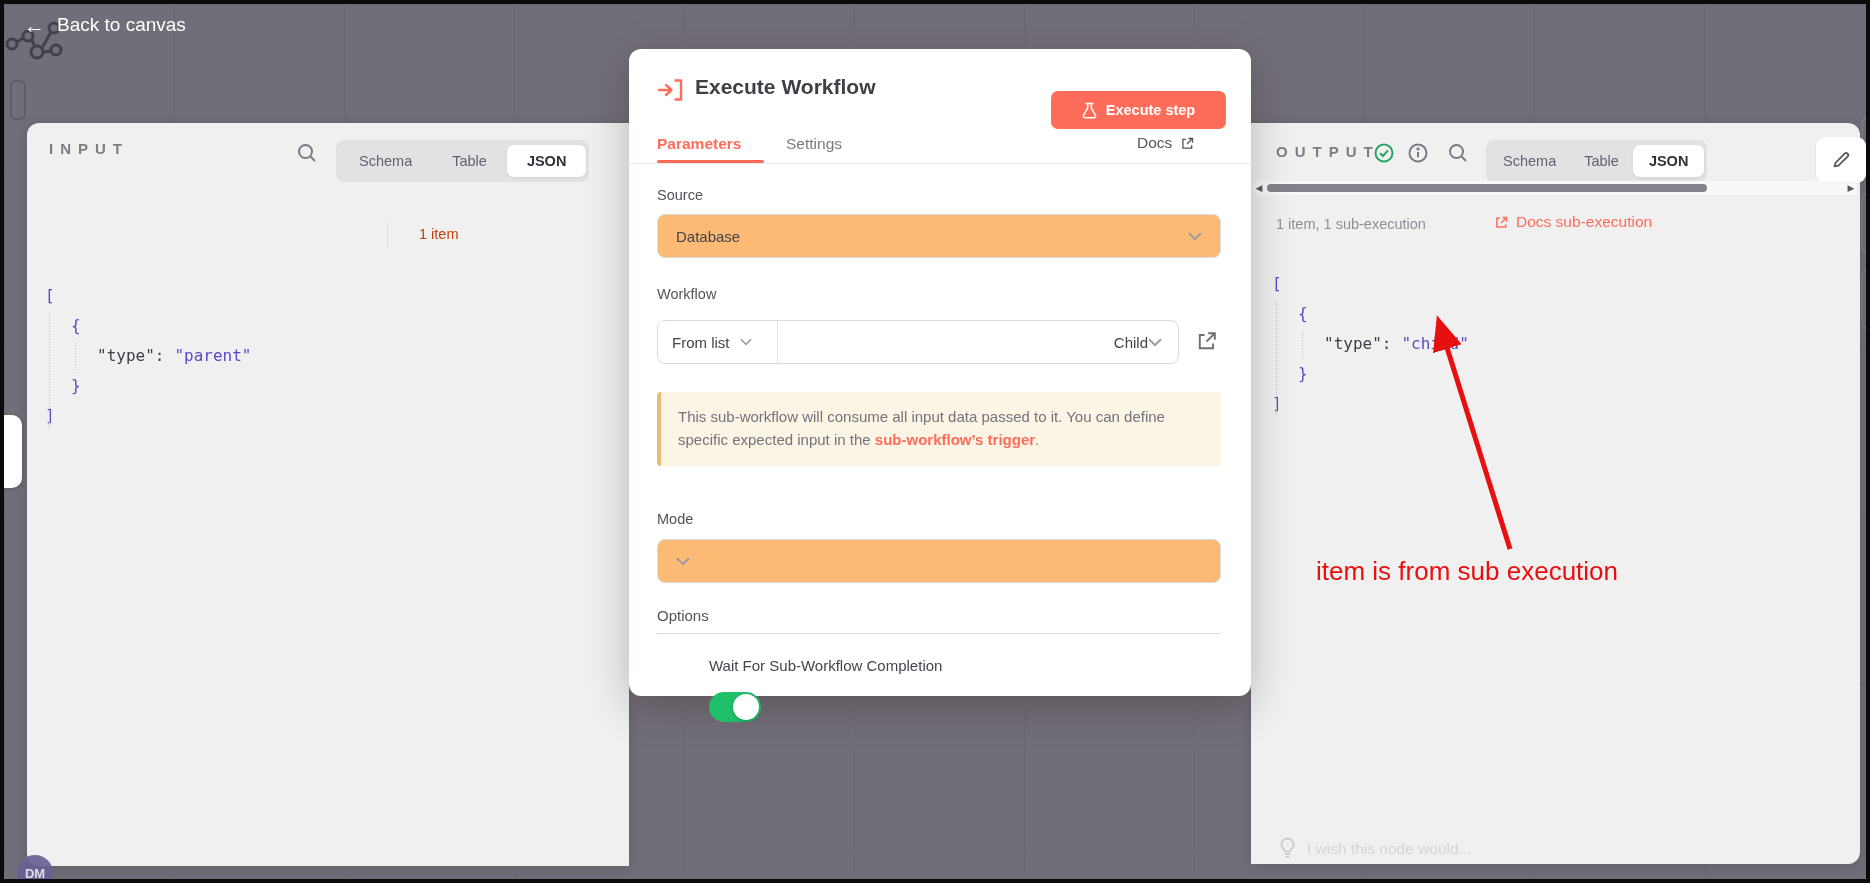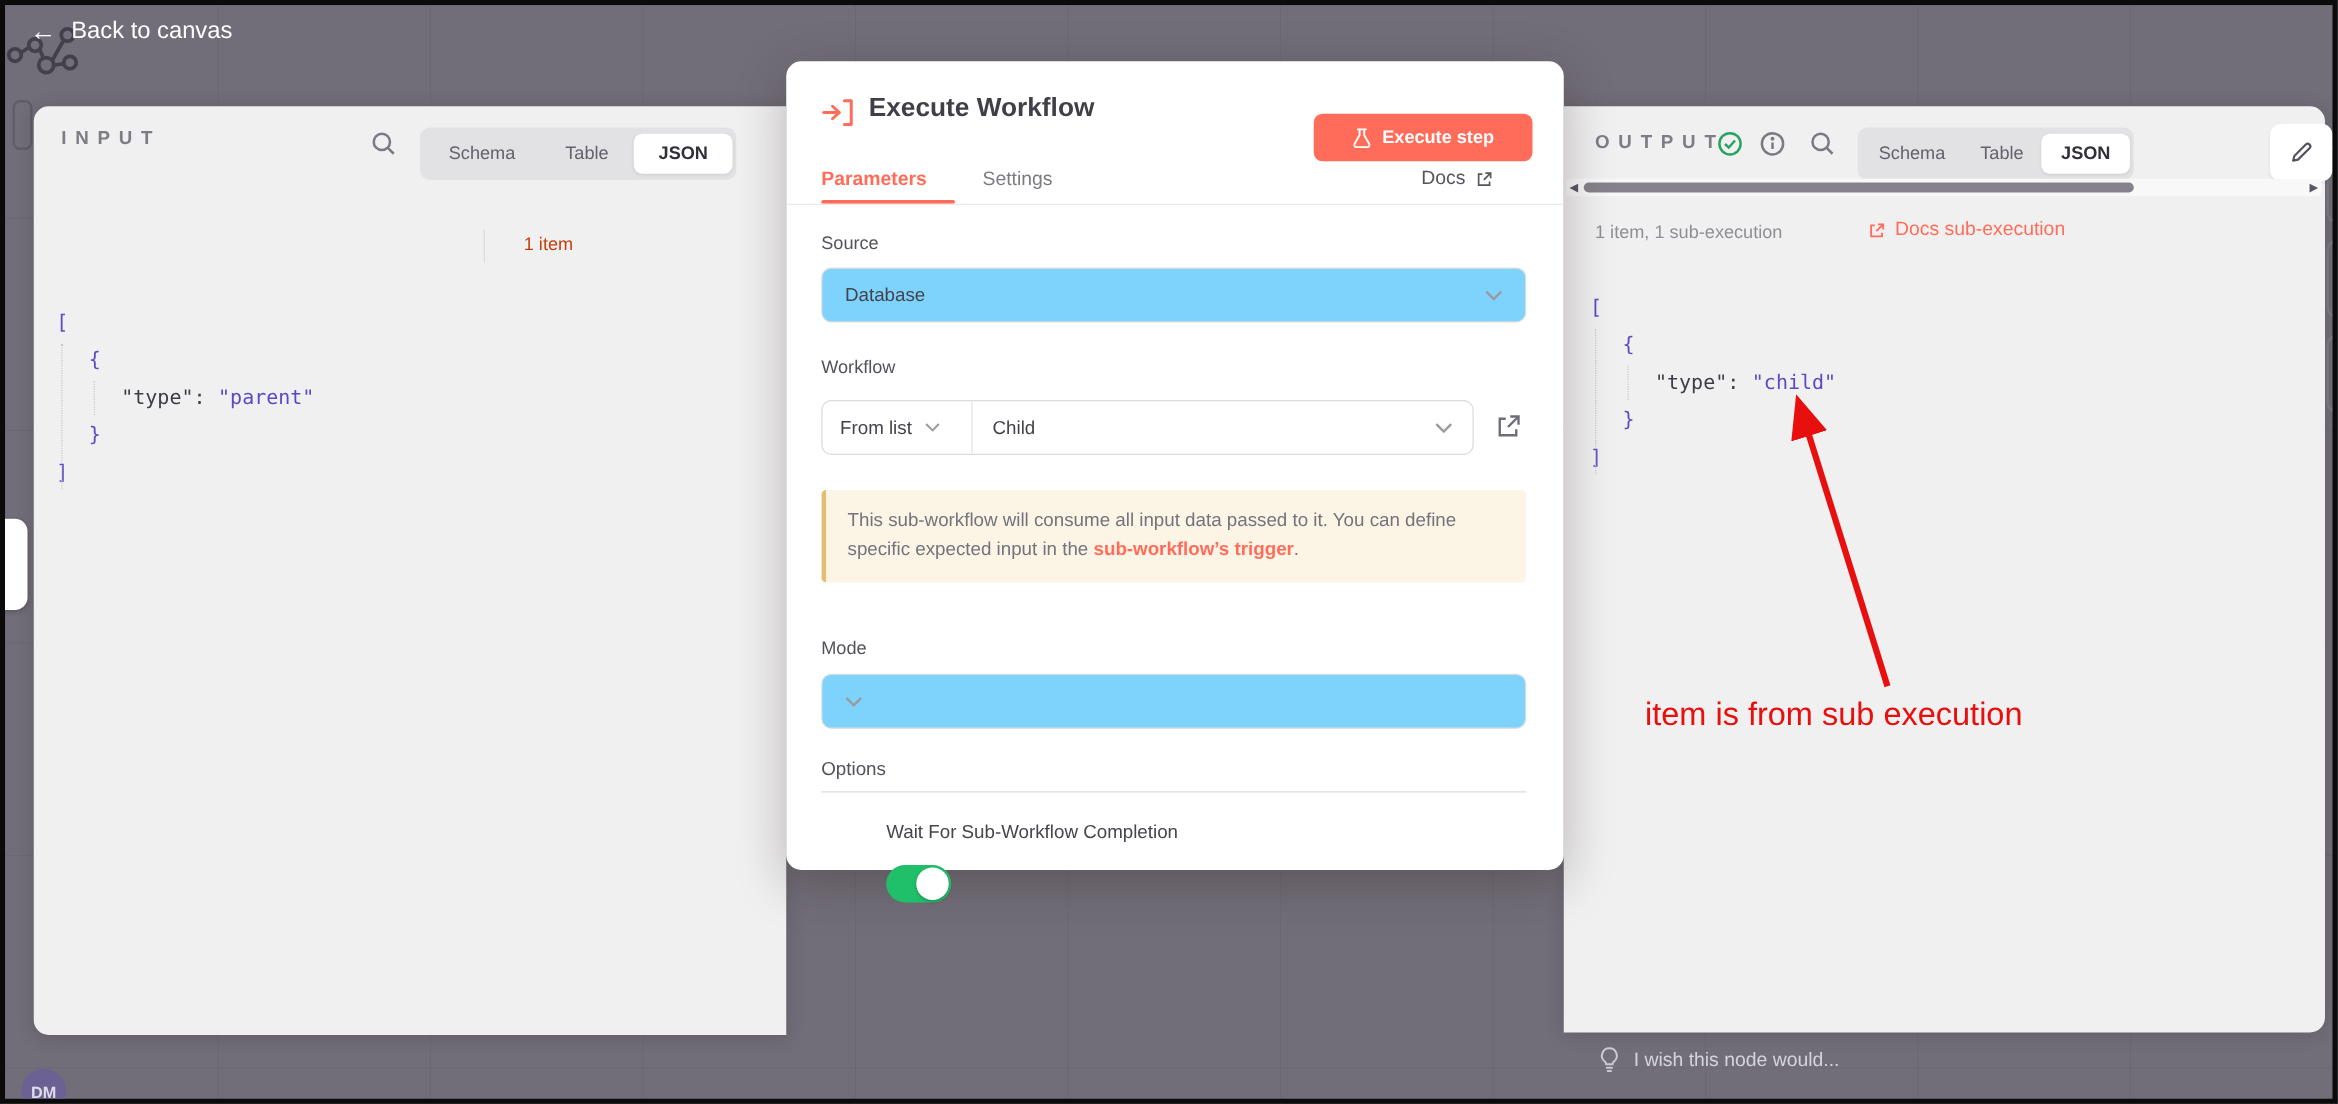--- a/index.html
+++ b/index.html
@@ -20,21 +20,21 @@
 
   
   .back-btn { left:20px; top:10px; display:flex; align-items:center; gap:12px; color:#fff; cursor:pointer; z-index:5;}
   .back-btn .arrow { font-size:21px; line-height:1; }
   .back-btn .lbl { font-size:19px; font-weight:500; }
   .logo-glyph { left:0px; top:16px; opacity:.85; z-index:1;}
   .canvas-node-frag { left:6px; top:76px; width:16px; height:40px; border:2px solid #56525e; border-radius:6px; opacity:.6; }
   .edge-frag { width:18px; border:2px solid #8d8a94; border-radius:8px; opacity:.45; left:1857px; height:62px; }
 
   
-  .panel { background:#f0f0f1; box-shadow:0 2px 14px rgba(30,20,20,.18); }
+  .panel { background:#f0f0f1; box-shadow:0 2px 14px rgba(30,20,20,.18);margin-top:38px; }
   .spaced-title { font-size:15px; font-weight:600; letter-spacing:7px; color:#7d7d86; }
   .tabstrip { display:flex; align-items:center; background:#e2e2e5; border-radius:8px; padding:3px; height:42px; }
   .tabstrip .tab { padding:8px 20px; font-size:14.5px; color:#62626c; border-radius:7px; cursor:pointer; white-space:nowrap; }
   .tabstrip .tab.active { background:#fff; color:#30303a; font-weight:700; box-shadow:0 1px 3px rgba(0,0,0,.08); }
 
   
   #input-panel { left:23px; top:81px; width:602px; height:743px; border-radius:12px 0 0 12px; }
   #input-panel .title { left:22px; top:17px; }
   .icon-btn { cursor:pointer; }
   .run-selector { left:20px; top:91px; width:332px; height:42px; background:#fff; border:1px solid #e6e6e9; border-radius:8px;
@@ -57,27 +57,27 @@
   #modal .node-title { left:66px; top:26px; font-size:21px; font-weight:600; color:#3f3f47; }
   .exec-btn { left:422px; top:42px; width:175px; height:38px; background:#ff6d5a; border-radius:7px; color:#fff;
               display:flex; align-items:center; justify-content:center; gap:9px; font-size:14.5px; font-weight:600; cursor:pointer; }
   .modal-tabs-border { left:0; top:114px; width:622px; height:1px; background:#ebebee; }
   .mtab { font-size:15.5px; cursor:pointer; }
   .mtab.param { left:28px; top:86px; color:#ff6d5a; font-weight:600; }
   .param-underline { left:28px; top:111px; width:107px; height:3px; background:#ff6d5a; border-radius:2px; }
   .mtab.settings { left:157px; top:86px; color:#7a7a82; }
   .docs-link { left:508px; top:85px; display:flex; gap:8px; align-items:center; color:#55555e; font-size:15.5px; cursor:pointer; }
   .field-label { font-size:14.5px; color:#52525b; }
-  .select { background:#7dd3fc; border:1px solid #dbdbdf; border-radius:8px; height:44px; display:flex; align-items:center;
+  .select { background:#fdba74; border:1px solid #dbdbdf; border-radius:8px; height:44px; display:flex; align-items:center;
             padding:0 18px; font-size:15px; color:#43434c; cursor:pointer; }
   .select .grow { flex:1; }
   .combo { left:28px; top:271px; width:522px; height:44px; border:1px solid #dbdbdf; border-radius:8px; display:flex; align-items:center; background:#fff; }
   .combo .seg1 { width:120px; display:flex; align-items:center; padding:0 14px; gap:10px; font-size:15px; color:#43434c;
                  border-right:1px solid #e4e4e8; height:100%; cursor:pointer; }
-  .combo .seg2 { flex:1; display:flex; align-items:center; padding:0 16px; font-size:15px; color:#43434c; cursor:pointer; height:100%; }
+  .combo .seg2 { flex:1; display:flex; align-items:center; padding:0 16px; font-size:15px; color:#43434c; cursor:pointer; height:100%;text-align:right; }
   .notice { left:28px; top:343px; width:564px; background:#fcf5e6; border-left:4px solid #e5bd72; border-radius:4px;
             padding:13px 17px 15px; font-size:15px; line-height:23px; color:#73737c; }
   .notice .link { color:#ff6d5a; font-weight:700; cursor:pointer; }
   .options-hr { left:28px; top:584px; width:564px; height:1px; background:#dcdcdf; }
   .toggle { left:80px; top:643px; width:52px; height:30px; border-radius:15px; background:#20c06a; cursor:pointer; }
   .toggle .knob { position:absolute; right:2px; top:2px; width:26px; height:26px; border-radius:50%; background:#fff; box-shadow:0 1px 3px rgba(0,0,0,.25); }
 
   
   #output-panel { left:1247px; top:81px; width:609px; height:741px; border-radius:0 12px 12px 0; }
   #output-panel .title { left:25px; top:20px; }

